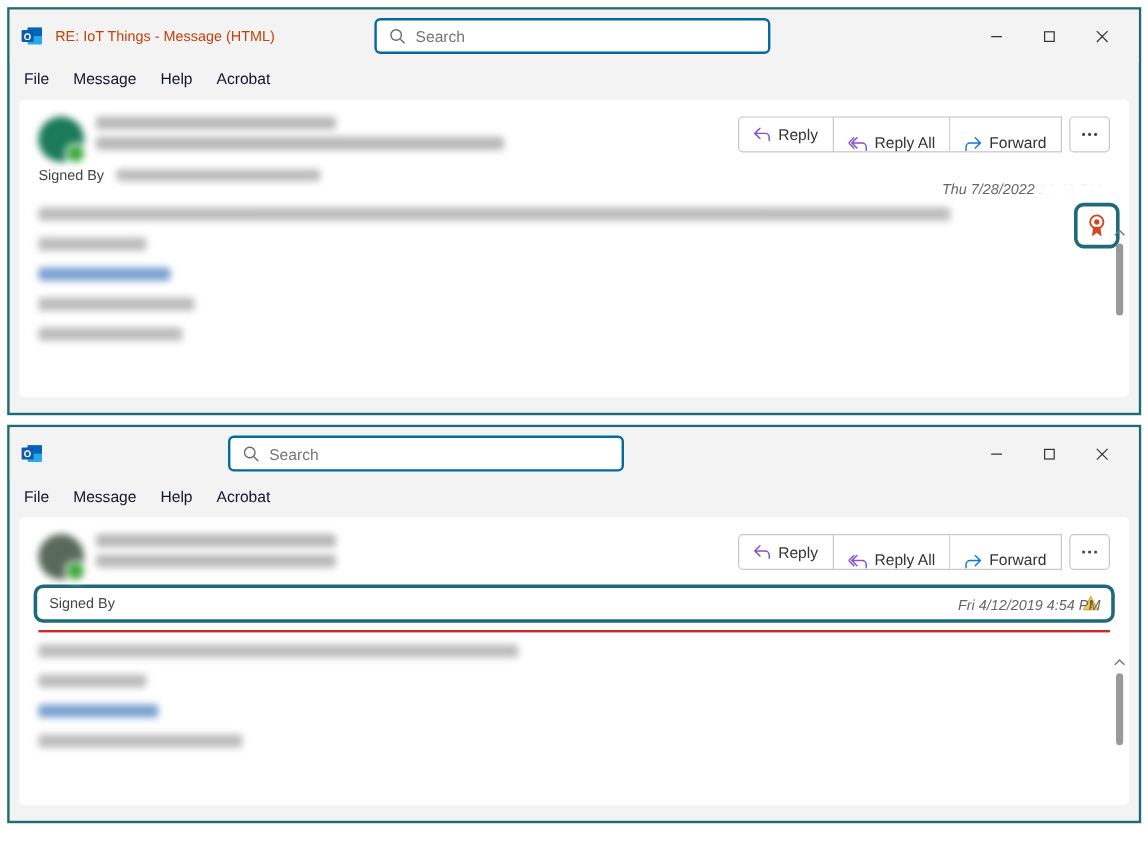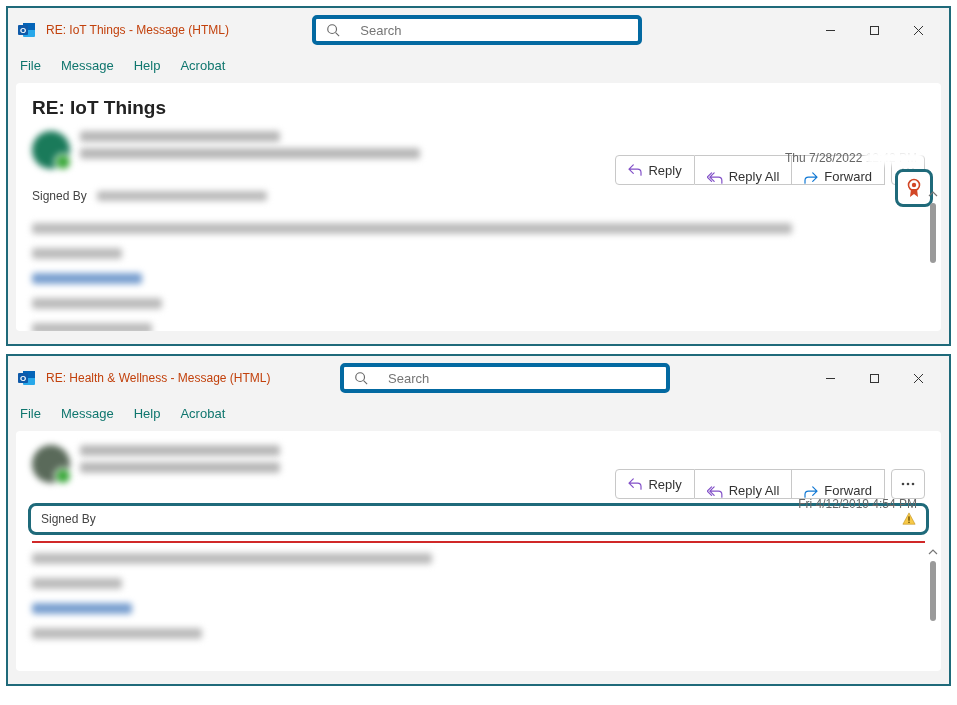--- a/index.html
+++ b/index.html
@@ -44,25 +44,25 @@
   }
   .search-wrap {
     margin-left: auto;
     margin-right: auto;
     width: 330px;
   }
   .search {
     display: flex;
     align-items: center;
     height: 30px;
-    border: 4px solid #0369a1;
+    border: 2px solid #0369a1;
     border-radius: 5px;
     background: #fff;
     padding: 0 10px;
-    gap: 20px;
+    gap: 8px;
   }
   .search input {
     border: none;
     outline: none;
     flex: 1;
     font-size: 13px;
     color: #555;
     background: transparent;
   }
   .win-controls {
@@ -76,21 +76,21 @@
     display: flex;
     align-items: center;
     justify-content: center;
     color: #333;
   }
   .menubar {
     display: flex;
     gap: 20px;
     padding: 6px 12px 10px 12px;
     font-size: 13px;
-    color: #0f766e;
+    color: #0f172a;
   }
   .content {
     background: #fff;
     margin: 0 8px 8px 8px;
     border-radius: 4px;
     padding: 14px 16px 8px 16px;
     position: relative;
     height: calc(100% - 88px);
     overflow: hidden;
   }
@@ -130,21 +130,20 @@
     height: 11px;
     background: #b8b8b8;
     border-radius: 3px;
     filter: blur(3px);
     margin-bottom: 6px;
   }
   .action-group {
     display: flex;
     gap: 0;
     flex-shrink: 0;
-    margin-top: 24px;
   }
   .action-btn {
     display: flex;
     align-items: center;
     gap: 6px;
     border: 1px solid #c8c8c8;
     background: #fff;
     height: 30px;
     padding: 0 12px;
     font-size: 13px;
@@ -163,20 +162,21 @@
     height: 30px;
     border-radius: 4px;
     margin-left: 6px;
   }
   .timestamp {
     position: absolute;
     right: 24px;
     top: 68px;
     font-size: 12px;
     color: #666;
+    font-style: italic;
   }
   .timestamp.partial::after {
     content: "";
     position: absolute;
     right: -6px;
     top: 0;
     width: 58px;
     height: 14px;
     background: #fff;
     filter: blur(2px);
@@ -310,21 +310,20 @@
           </div>
       </div>
     </div>
     <div class="menubar">
       <span>File</span>
       <span>Message</span>
       <span>Help</span>
       <span>Acrobat</span>
     </div>
     <div class="content">
-      <div class="subject">RE: IoT Things</div>
       <div class="header-row">
         <div class="avatar"></div>
         <div class="from-block">
           <div class="blurline" style="width:200px"></div>
           <div class="blurline" style="width:340px"></div>
         </div>
         <div class="action-group">
           <div class="action-btn">
             <svg width="14" height="12" viewBox="0 0 16 14">
                 <path d="M6 1 L1 6 L6 11 M1 6 H11 A4 4 0 0 1 15 10 V13" stroke="#8250c8" stroke-width="1.4" fill="none" stroke-linejoin="round" stroke-linecap="round"></path>
@@ -388,21 +387,20 @@
   <div class="window second">
     <div class="titlebar">
       <div class="app-icon">
         <svg width="20" height="20" viewBox="0 0 20 20">
             <rect x="6" y="3" width="12" height="14" rx="1" fill="#28a8ea"></rect>
             <rect x="6" y="3" width="12" height="7" fill="#0364b8"></rect>
             <rect x="1" y="5" width="10" height="10" rx="1" fill="#0f5aa9"></rect>
             <text x="6" y="13" font-size="8" fill="#fff" text-anchor="middle" font-weight="bold">O</text>
           </svg>
       </div>
-      <div class="title-text">RE: Health &amp; Wellness   -  Message (HTML)</div>
       <div class="search-wrap">
         <div class="search">
           <svg width="14" height="14" viewBox="0 0 16 16">
               <circle cx="7" cy="7" r="5" stroke="#666" stroke-width="1.3" fill="none"></circle>
               <line x1="11" y1="11" x2="15" y2="15" stroke="#666" stroke-width="1.3"></line>
             </svg>
           <input type="text" placeholder="Search" style="">
         </div>
       </div>
       <div class="win-controls">

